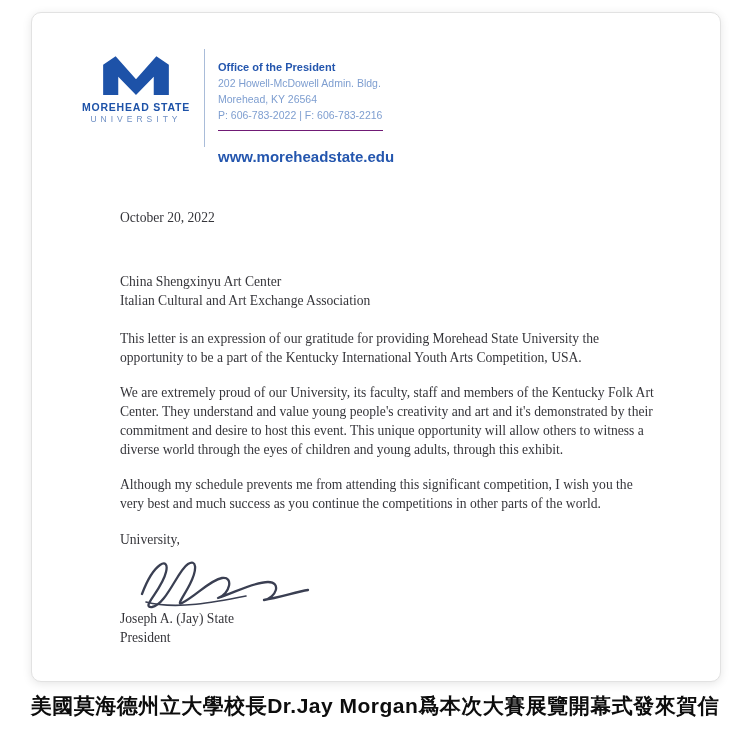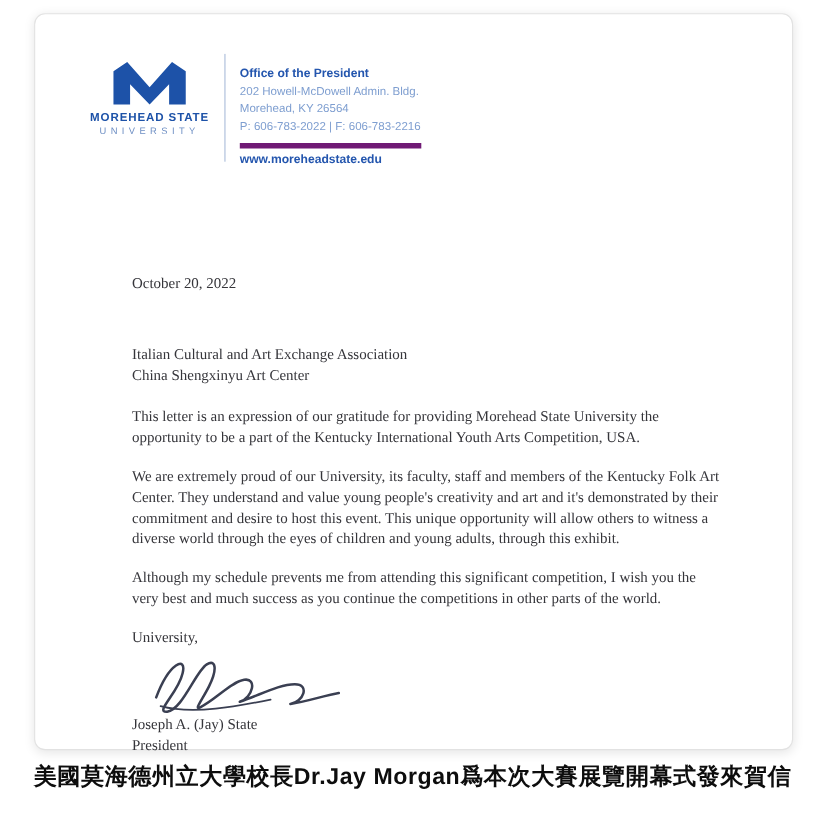--- a/index.html
+++ b/index.html
@@ -71,38 +71,37 @@
     font-size: 11px;
     margin-bottom: 3px;
   }
   .addr {
     color: #7e9ed0;
     font-size: 10.5px;
     line-height: 1.5;
   }
   .website {
     margin-top: 7px;
-    padding-top: 4px;
-    border-top: 5px solid #701a75;
+    padding-top: 17px;
+    border-top: 1px solid #701a75;
     color: #2456ae;
     font-weight: bold;
-    font-size: 11px;
+    font-size: 15px;
     width: 165px;
   }
   
   .letter-body {
     position: absolute;
     left: 88px;
     top: 196px;
     width: 534px;
     font-family: "Liberation Serif", serif;
     font-size: 13.6px;
     color: #35353a;
     line-height: 1.38;
-    margin-top: 40px;
   }
   .date-line { margin: 0 0 44px 0; }
   .recipient { margin: 0 0 20px 0; }
   .recipient div { line-height: 1.4; }
   .para { margin: 0 0 17px 0; text-align: left; }
   .closing { margin: 6px 0 0 0; }
   .signature-wrap { margin: 2px 0 0 6px; height: 58px; }
   .signer-name { margin: 0; }
   .signer-title { margin: 1px 0 0 0; }
   
@@ -143,22 +142,22 @@
         <div class="addr">Morehead, KY 26564</div>
         <div class="addr">P: 606-783-2022 | F: 606-783-2216</div>
         <div class="website">www.moreheadstate.edu</div>
       </div>
     </div>
 
     <div class="letter-body">
       <p class="date-line">October 20, 2022</p>
 
       <div class="recipient">
+        <div>China Shengxinyu Art Center</div>
         <div>Italian Cultural and Art Exchange Association</div>
-        <div>China Shengxinyu Art Center</div>
       </div>
 
       <p class="para">This letter is an expression of our gratitude for providing Morehead State University the opportunity to be a part of the Kentucky International Youth Arts Competition, USA.</p>
       <p class="para">We are extremely proud of our University, its faculty, staff and members of the Kentucky Folk Art Center. They understand and value young people's creativity and art and it's demonstrated by their commitment and desire to host this event.  This unique opportunity will allow others to witness a diverse world through the eyes of children and young adults, through this exhibit.</p>
       <p class="para">Although my schedule prevents me from attending this significant competition, I wish you the very best and much success as you continue the competitions in other parts of the world.</p>
 
       <p class="closing">University,</p>
 
       <div class="signature-wrap">
         <svg width="210" height="58" viewBox="0 0 210 58">

